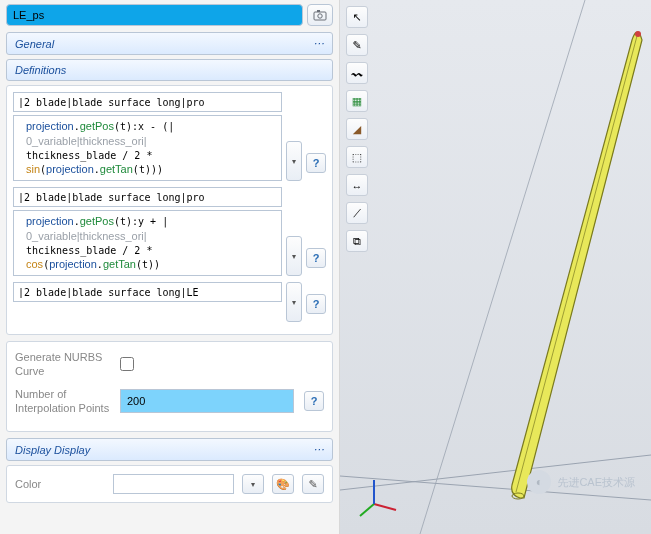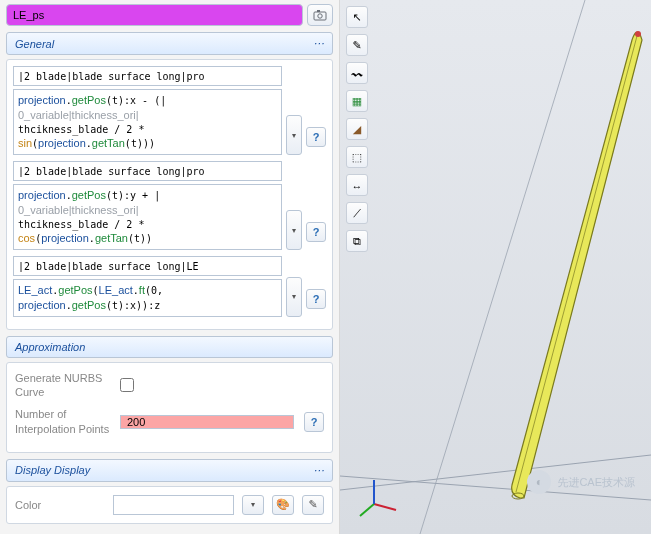--- a/index.html
+++ b/index.html
@@ -1,34 +1,34 @@
 <!DOCTYPE html>
 <html><head>
 <meta charset="utf-8">
 <style>
 *{box-sizing:border-box;margin:0;padding:0;font-family:"Segoe UI",Tahoma,sans-serif;font-size:11px}
 body{width:651px;height:534px;display:flex;background:#fff;overflow:hidden}
 .panel{width:340px;height:534px;background:#f4f4f4;border-right:1px solid #d8d8d8;overflow-y:auto;padding:4px 6px}
 .name-row{display:flex;gap:4px;align-items:center;margin-bottom:6px}
-.text-in{flex:1;background:#d946ef;border:1px solid #b9c6d6;border-radius:4px;padding:3px 6px;height:22px}
+.text-in{flex:1;background:#0ea5e9;border:1px solid #b9c6d6;border-radius:4px;padding:3px 6px;height:22px}
 .cam-btn{width:26px;height:22px;border:1px solid #b9c6d6;border-radius:4px;background:linear-gradient(#fdfdfd,#e9eef5);display:flex;align-items:center;justify-content:center;cursor:pointer}
 .section-hdr{background:linear-gradient(#f3f8ff,#dbeafe);border:1px solid #b9c6d6;border-radius:3px;padding:4px 8px;color:#1a4f9c;font-weight:normal;font-style:italic;margin:4px 0;display:flex;justify-content:space-between;align-items:center;cursor:pointer}
 .def-box{background:#fff;border:1px solid #d0d8e2;border-radius:3px;padding:6px;margin-bottom:6px}
 .def-row{display:flex;align-items:flex-start;gap:4px;margin-bottom:6px}
 .def-label{width:90px;color:#666;padding-top:20px}
 .def-mid{flex:1}
 .path-in{width:100%;background:#fff;border:1px solid #b9c6d6;padding:2px 4px;height:20px;font-family:monospace;font-size:10px;margin-bottom:3px;white-space:nowrap;overflow:hidden}
-.expr-in{width:100%;background:#fff;border:1px solid #b9c6d6;padding:3px 4px;font-family:monospace;font-size:10px;line-height:1.35;white-space:pre-wrap;overflow:hidden}
+.expr-in{width:100%;background:#fff;border:1px solid #b9c6d6;padding:3px 12px;font-family:monospace;font-size:10px;line-height:1.35;white-space:pre-wrap;overflow:hidden}
 .dd-btn{width:16px;height:40px;border:1px solid #b9c6d6;background:linear-gradient(#fdfdfd,#e9eef5);border-radius:3px;display:flex;align-items:center;justify-content:center;cursor:pointer;align-self:flex-end;font-size:8px;color:#555}
 .help-btn{width:20px;height:20px;border:1px solid #b9c6d6;background:linear-gradient(#fdfdfd,#e9eef5);border-radius:3px;display:flex;align-items:center;justify-content:center;cursor:pointer;color:#2a6db5;font-weight:bold;align-self:flex-end;margin-bottom:8px}
 .approx-box{background:#fff;border:1px solid #d0d8e2;border-radius:3px;padding:8px;margin-bottom:6px}
 .approx-row{display:flex;align-items:center;gap:10px;margin-bottom:8px}
 .approx-label{width:95px;color:#888;line-height:1.3}
 .chk{width:14px;height:14px}
-.num-in{flex:1;background:#fca5a5;border:1px solid #b9c6d6;padding:3px 6px;height:14px}
+.num-in{flex:1;background:#7dd3fc;border:1px solid #b9c6d6;padding:3px 6px;height:24px}
 .disp-box{background:#fff;border:1px solid #d0d8e2;border-radius:3px;padding:8px}
 .disp-row{display:flex;align-items:center;gap:8px}
 .disp-label{width:90px;color:#888}
 .color-sw{flex:1;height:20px;border:1px solid #b9c6d6;background:#fff}
 .tiny-btn{width:22px;height:20px;border:1px solid #b9c6d6;background:linear-gradient(#fdfdfd,#e9eef5);border-radius:3px;display:flex;align-items:center;justify-content:center;cursor:pointer;font-size:8px;color:#555}
 .view{flex:1;position:relative;background:linear-gradient(180deg,#e6e9ee 0%,#d8dce2 100%)}
 .toolbar{position:absolute;left:6px;top:6px;display:flex;flex-direction:column;gap:6px;z-index:3}
 .tb-btn{width:22px;height:22px;border:1px solid #c8cfd9;background:linear-gradient(#fdfdfd,#ecf0f6);border-radius:3px;display:flex;align-items:center;justify-content:center;cursor:pointer;font-size:12px}
 .triad{position:absolute;left:14px;bottom:14px;z-index:3}
 svg.scene{position:absolute;inset:0;width:100%;height:100%}
@@ -52,20 +52,23 @@
           <rect x="4" y="1" width="3" height="2" fill="#6a6f77"></rect>
         </svg>
     </div>
   </div>
 
   <div class="section-hdr">
       <span>General</span>
       <span>⋯</span>
     </div>
 
+  <div class="section-hdr">
+      <span>Definitions</span>
+    </div>
 
   <div class="def-box">
     <div class="def-row">
       <div class="def-mid">
         <input class="path-in" value="|2_blade|blade_surface_long|pro" style="">
         <div class="expr-in"><span class="kw3">projection</span>.<span class="kw1">getPos</span>(t):x - (|<br><span class="cm">0_variable|thickness_ori|</span><br>thcikness_blade / 2 *<br><span class="kw2">sin</span>(<span class="kw3">projection</span>.<span class="kw1">getTan</span>(t)))</div>
       </div>
       <div class="dd-btn">▾</div>
       <div class="help-btn">?</div>
     </div>
@@ -75,30 +78,26 @@
         <input class="path-in" value="|2_blade|blade_surface_long|pro" style="">
         <div class="expr-in"><span class="kw3">projection</span>.<span class="kw1">getPos</span>(t):y + |<br><span class="cm">0_variable|thickness_ori|</span><br>thcikness_blade / 2 *<br><span class="kw2">cos</span>(<span class="kw3">projection</span>.<span class="kw1">getTan</span>(t))</div>
       </div>
       <div class="dd-btn">▾</div>
       <div class="help-btn">?</div>
     </div>
 
     <div class="def-row">
       <div class="def-mid">
         <input class="path-in" value="|2_blade|blade_surface_long|LE_" style="">
-        <div class="expr-in"><span class="kw3">LE_act</span>.<span class="kw1">getPos</span>(<span class="kw3">LE_act</span>.<span class="kw1">ft</span>(0,<br><span class="kw3">projection</span>.<span class="kw1">getPos</span>(t):x)):z</div>
       </div>
       <div class="dd-btn">▾</div>
       <div class="help-btn">?</div>
     </div>
   </div>
 
-  <div class="section-hdr">
-      <span>Approximation</span>
-    </div>
   <div class="approx-box">
     <div class="approx-row">
       <div class="approx-label">Generate NURBS Curve</div>
       <input type="checkbox" class="chk" style="">
     </div>
     <div class="approx-row">
       <div class="approx-label">Number of Interpolation Points</div>
       <input class="num-in" value="200" style="">
       <div class="help-btn" style="align-self:center;margin:0">?</div>
     </div>

